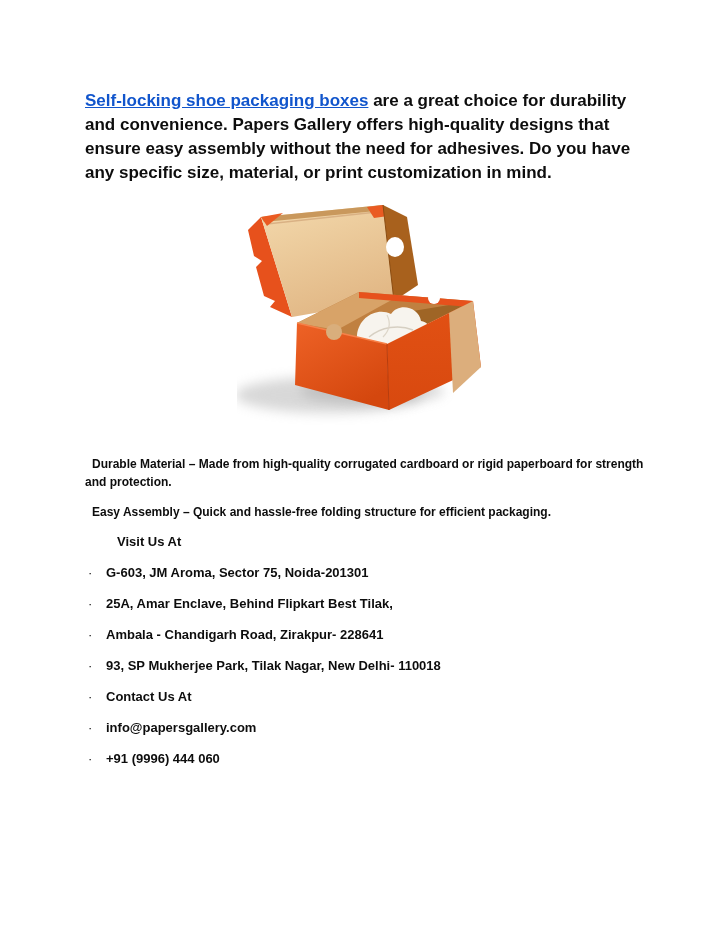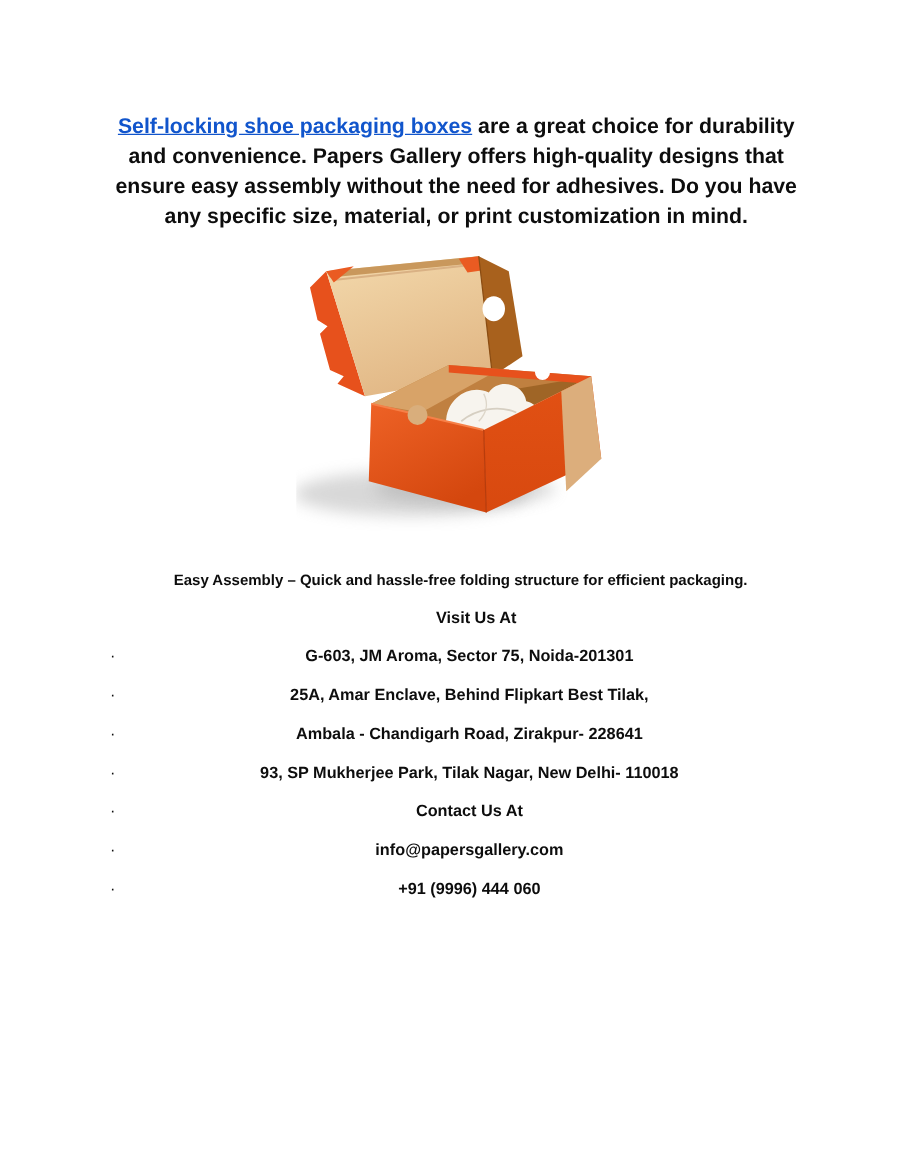--- a/index.html
+++ b/index.html
@@ -8,21 +8,20 @@
     width: 720px; height: 931px;
     position: relative;
     overflow: hidden;
     font-family: "Liberation Sans", "DejaVu Sans", sans-serif;
     color: var(--text-color, #0d0d0d);
   }
   .doc {
     position: absolute;
     left: 85px; top: 89px;
     width: 560px;
-    text-align: center;
   }
   .intro {
     font-size: 17px;
     line-height: 24px;
     font-weight: 700;
     margin-bottom: 12px;
   }
   .intro .link {
     color: var(--link-color, #1155cc);
     text-decoration: underline;
@@ -119,20 +118,21 @@
       <polygon points="150,147 236,104 244,170 152,213" fill="url(#rightGrad)"></polygon>
       <polygon points="212,116 236,104 244,170 216,196" fill="#dcae7c"></polygon>
 
       <polygon points="60,126 150,147 152,213 58,188" fill="url(#frontGrad)"></polygon>
       <path d="M60,126 L150,147" stroke="#f68048" stroke-width="1.5" fill="none"></path>
       <circle cx="97" cy="135" r="8" fill="#d9ae7c"></circle>
       <path d="M150,147 L152,213" stroke="#b83c0c" stroke-width="1" fill="none"></path>
     </svg>
   </div>
 
+  <p class="feature">Durable Material – Made from high-quality corrugated cardboard or rigid paperboard for strength and protection.</p>
   <p class="feature">Easy Assembly – Quick and hassle-free folding structure for efficient packaging.</p>
 
   <p class="visit-heading">Visit Us At</p>
 
   <ul class="bullet-list">
     <li class="bullet-item"><span class="marker">·</span><span>G-603, JM Aroma, Sector 75, Noida-201301</span></li>
     <li class="bullet-item"><span class="marker">·</span><span>25A, Amar Enclave, Behind Flipkart Best Tilak,</span></li>
     <li class="bullet-item"><span class="marker">·</span><span>Ambala - Chandigarh Road, Zirakpur- 228641</span></li>
     <li class="bullet-item"><span class="marker">·</span><span>93, SP Mukherjee Park, Tilak Nagar, New Delhi- 110018</span></li>
     <li class="bullet-item"><span class="marker">·</span><span>Contact Us At</span></li>

